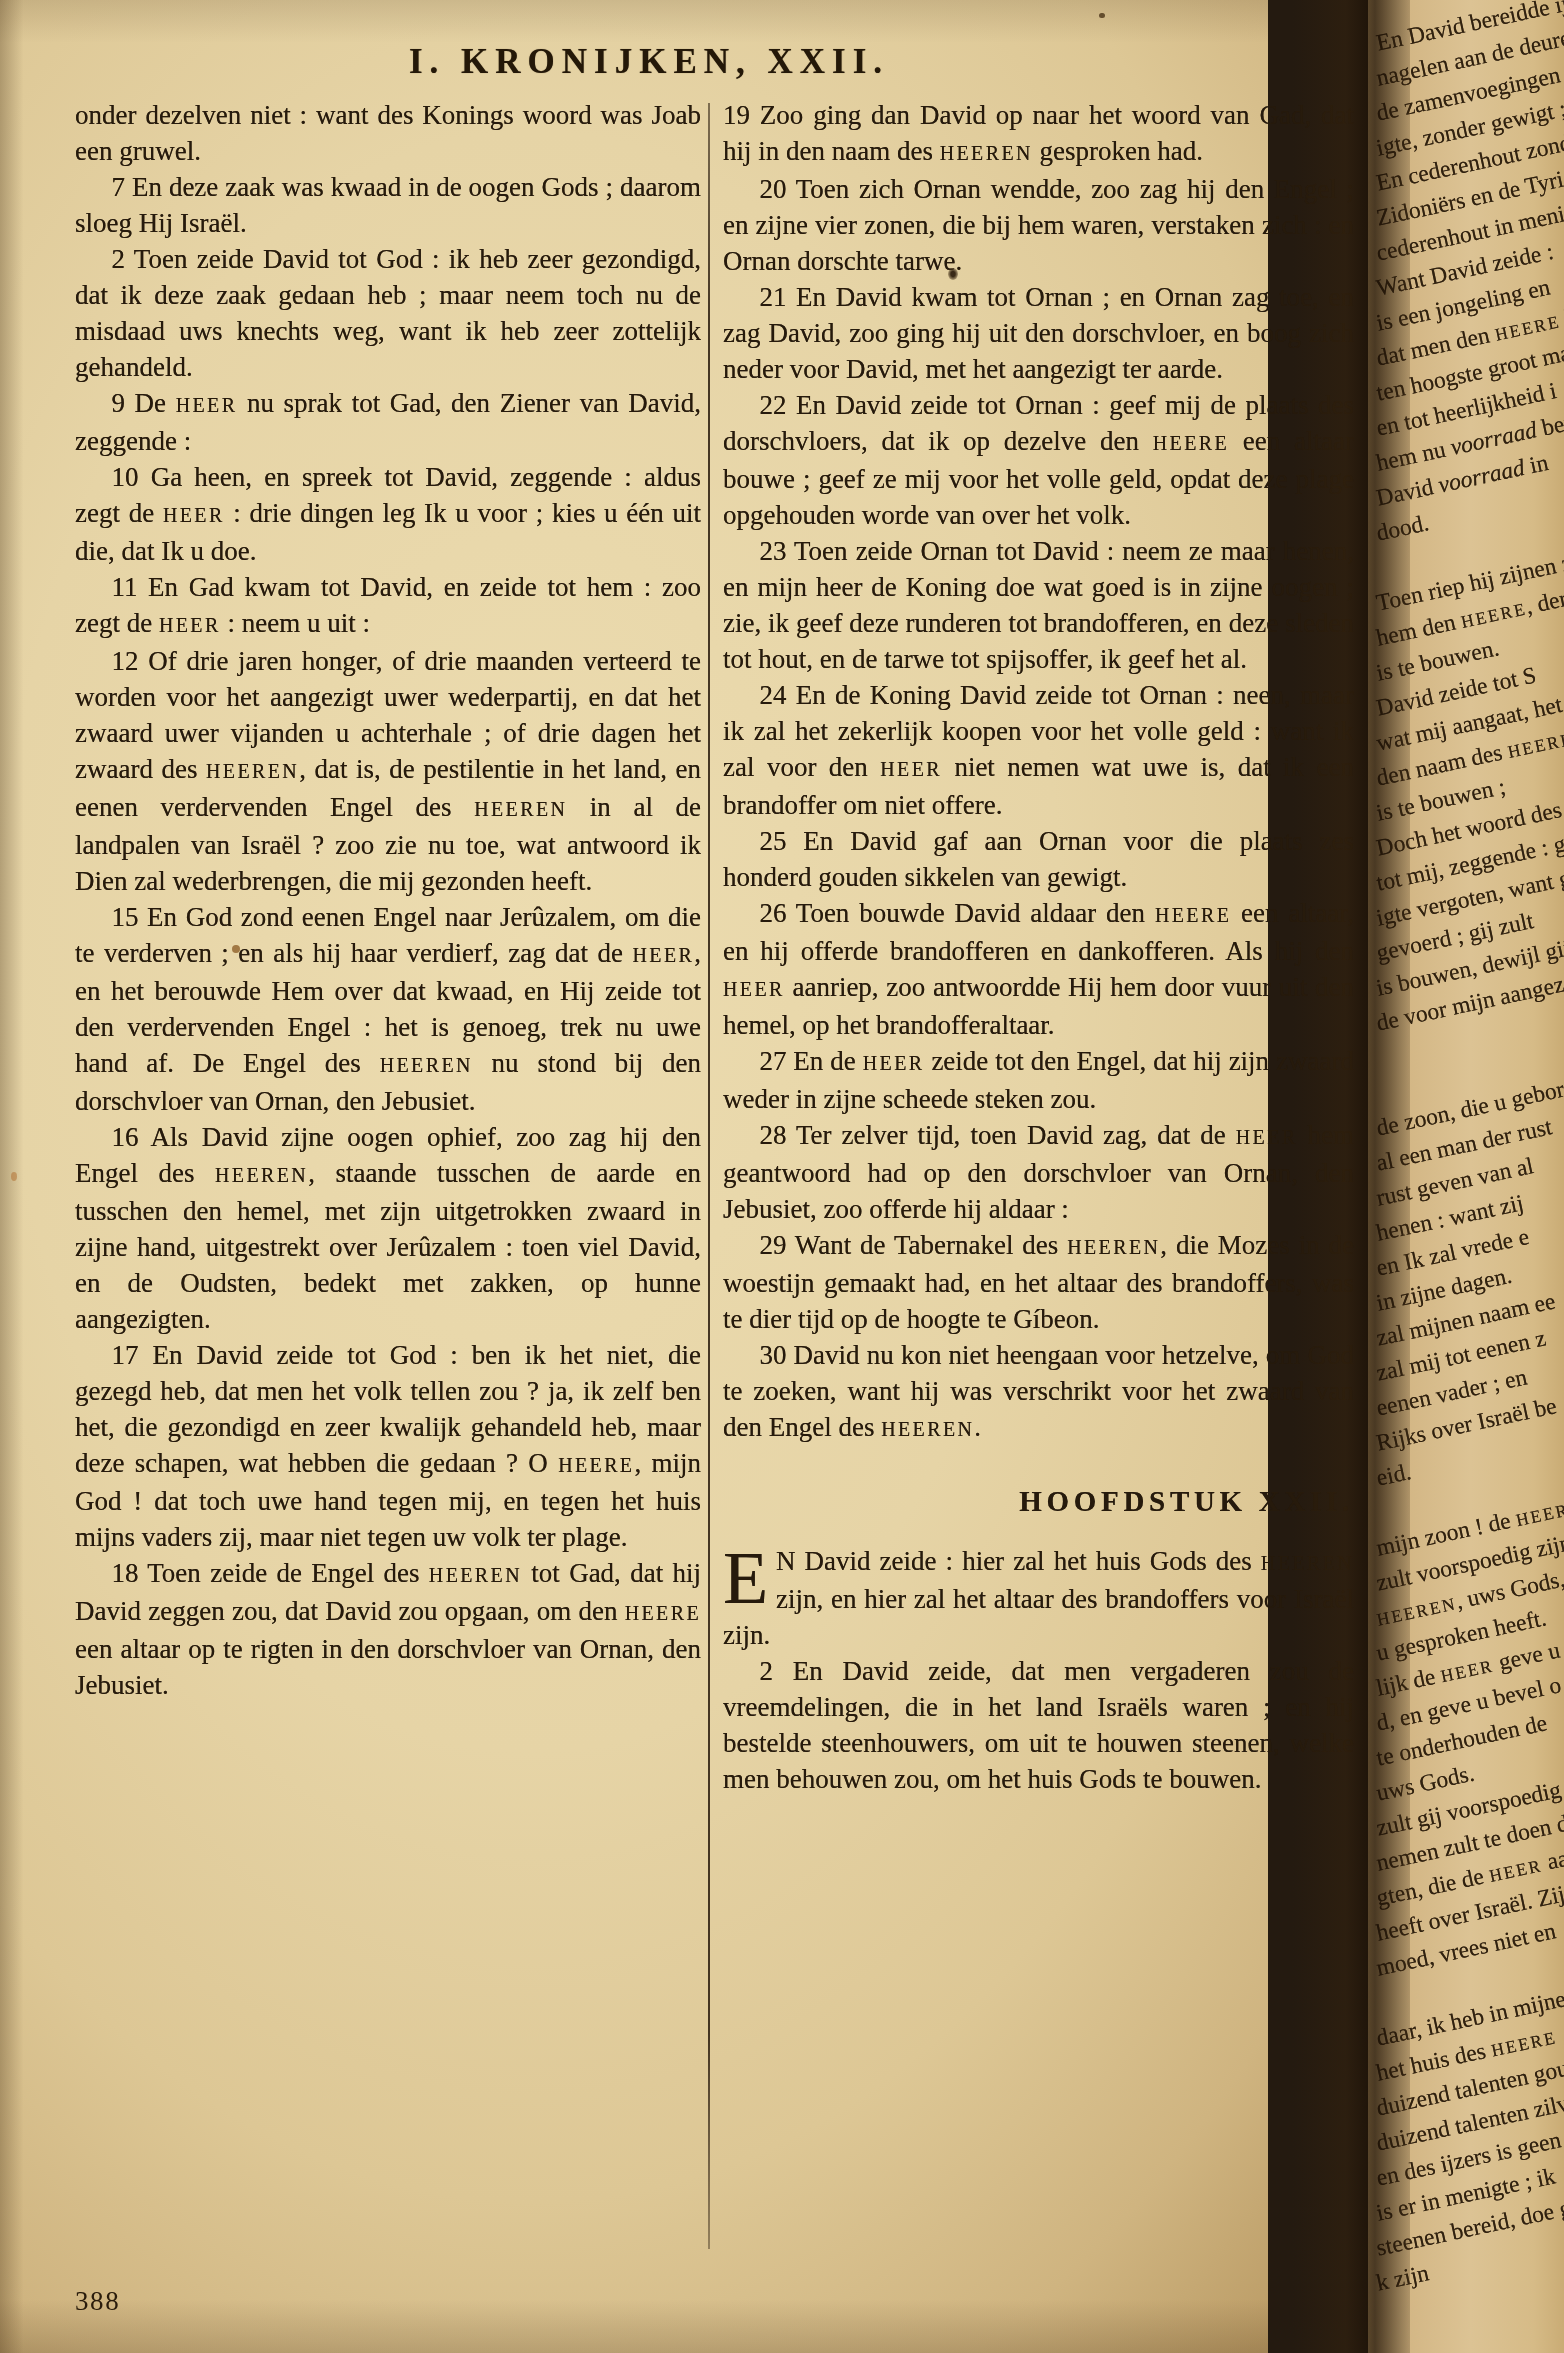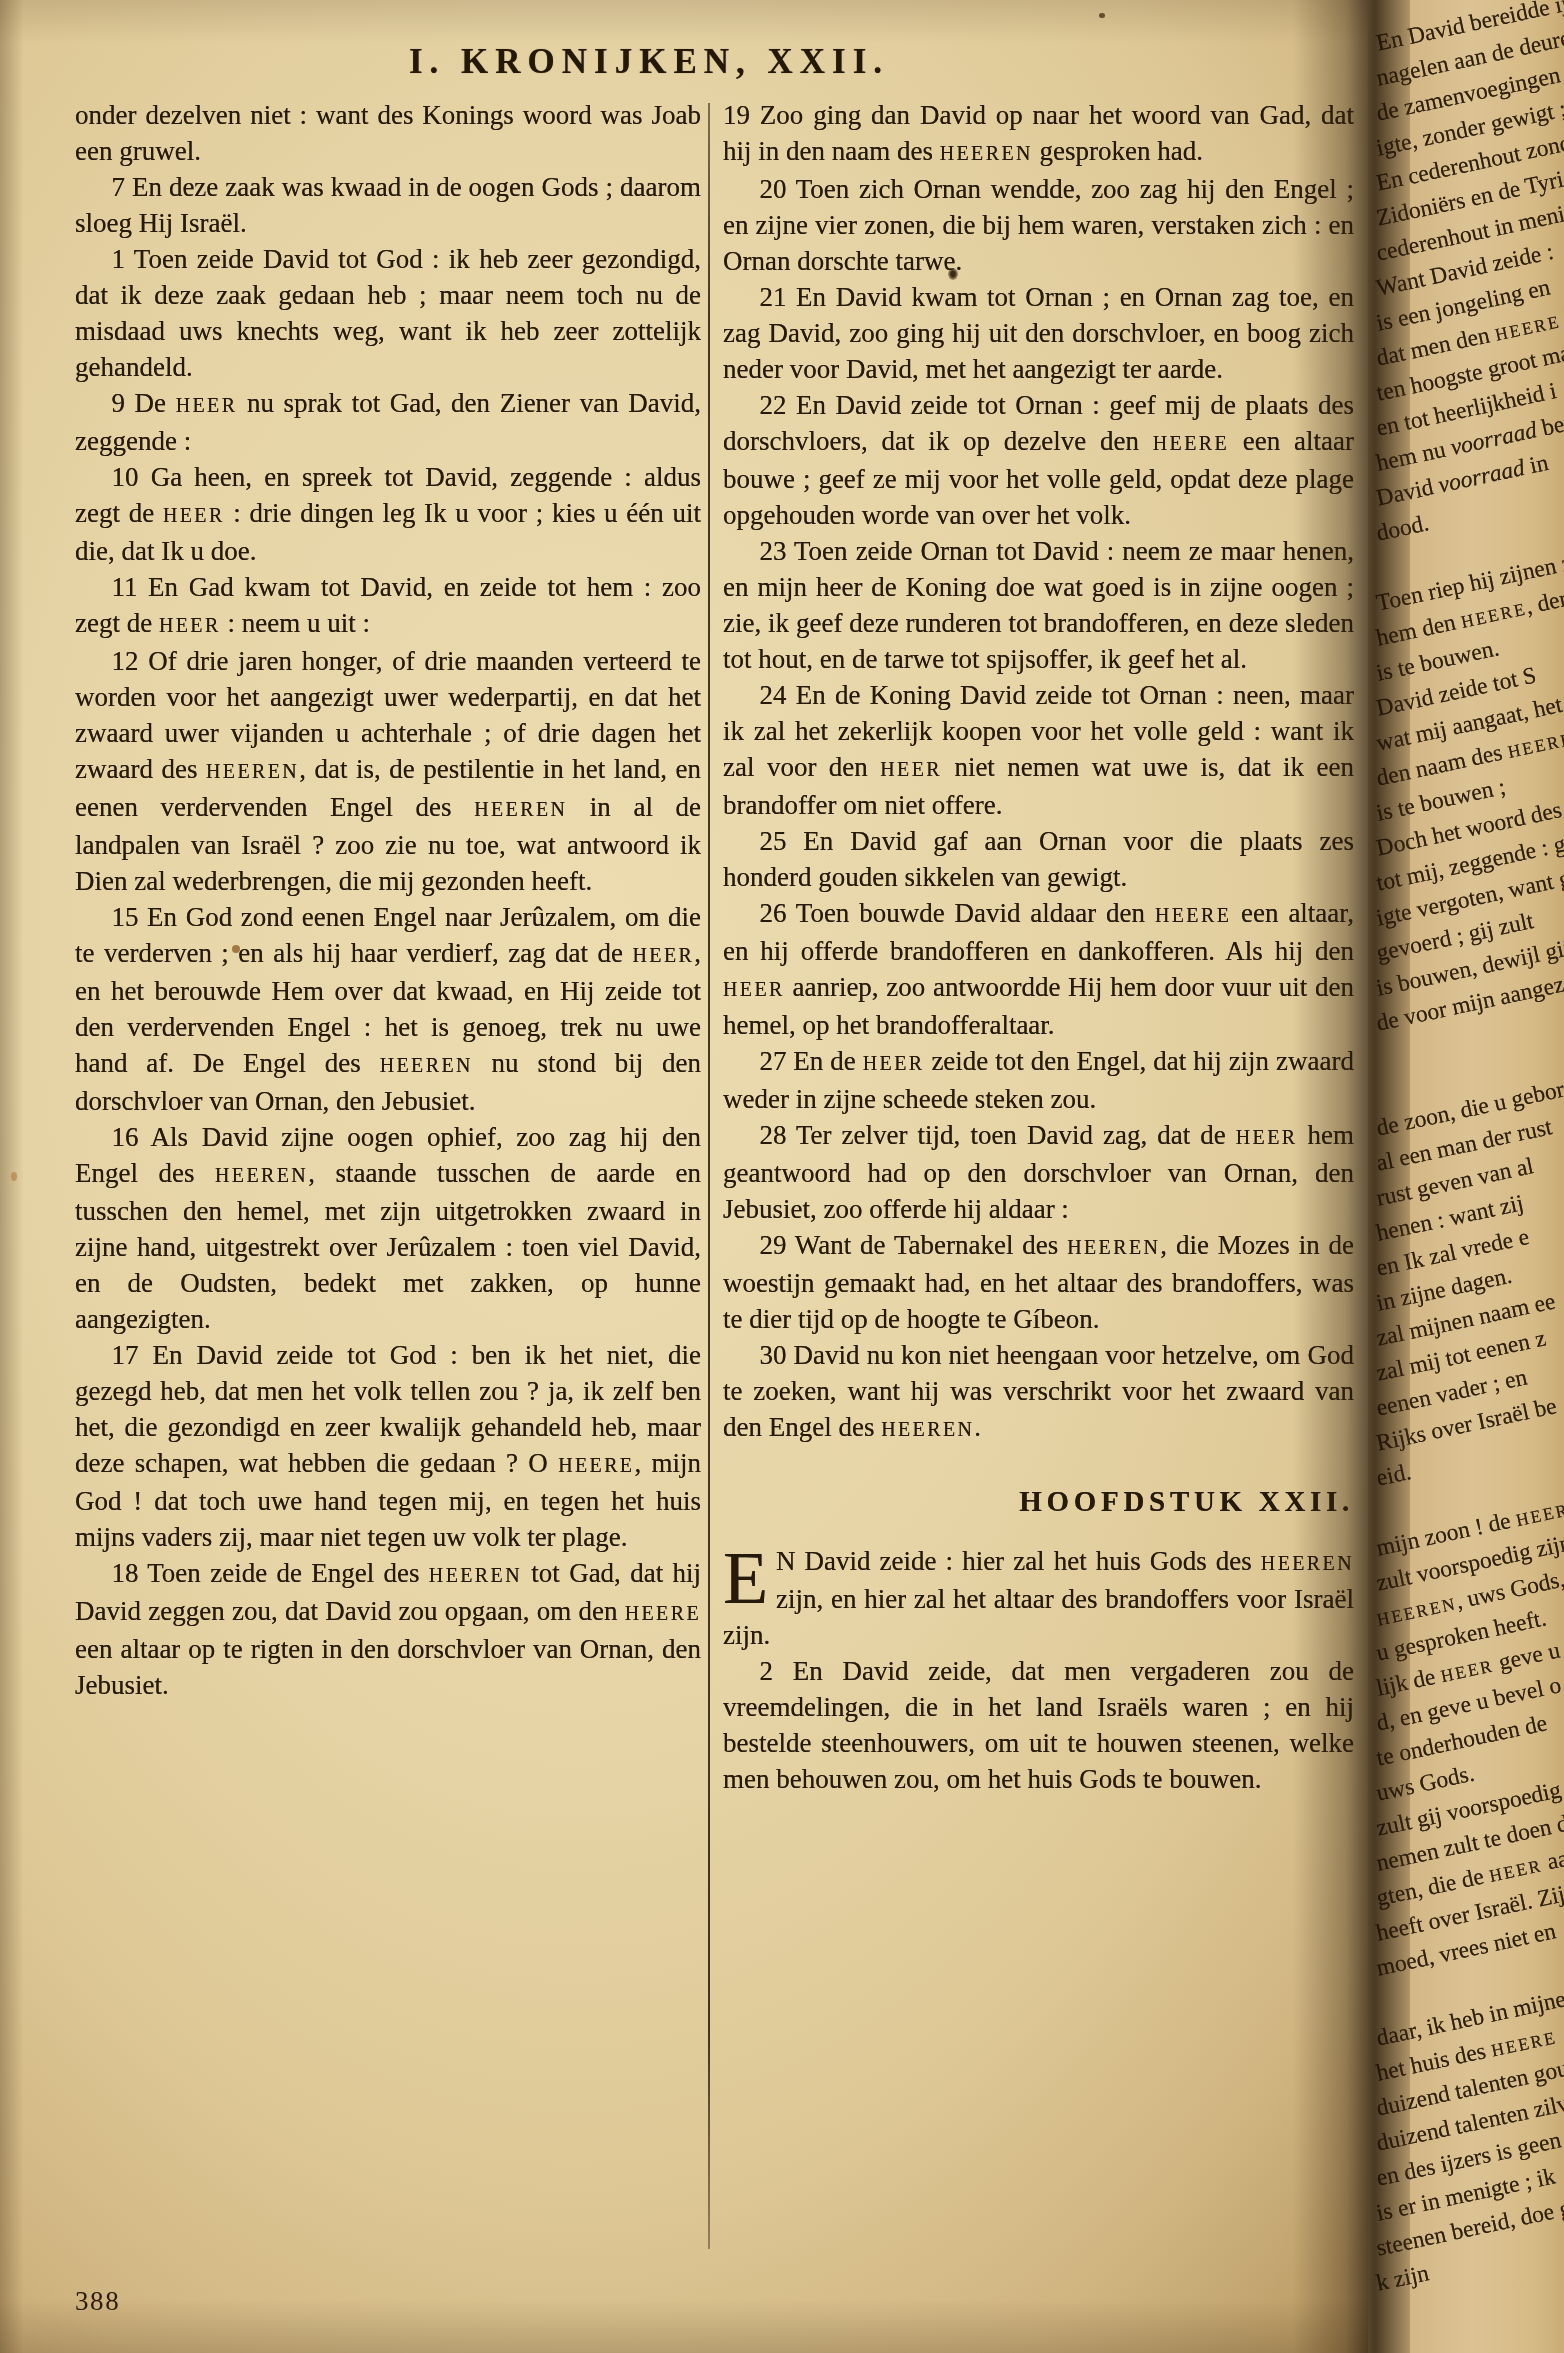--- a/index.html
+++ b/index.html
@@ -1,19 +1,19 @@
 <!DOCTYPE html>
 <html style="font-size:12.5px"><head>
 <meta charset="utf-8">
 <style>
   html,body{margin:0;padding:0;width:1565px;height:2354px;}
   body{position:relative;overflow:hidden;background:#241a10;
        font-family:"Liberation Serif","DejaVu Serif",serif;}
 
-  .page{position:absolute;left:0;top:0;width:1368px;height:2354px;
+  .page{position:absolute;left:0;top:0;width:1268px;height:2354px;
     background:
       linear-gradient(90deg, rgba(70,48,20,.32) 0px, rgba(70,48,20,0) 23.5px),
       linear-gradient(0deg,  rgba(70,45,18,.22) 0px, rgba(70,45,18,0) 55px),
       linear-gradient(180deg, rgba(70,45,18,.15) 0px, rgba(70,45,18,0) 43px),
       radial-gradient(ellipse 1174px 1800px at 42% 40%,
         #ecdcb0 0%, #e6d4a6 45%, #ddc795 70%, #cfb480 87%, #bb9c66 100%);
   }
 
   .header-title{position:absolute;top:42px;left:70px;width:1158px;text-align:center;
     font-size:35px;font-weight:bold;letter-spacing:7px;color:#241808;
@@ -64,21 +64,21 @@
 </head>
 <body>
 
 <div class="page">
   <div class="header-title">I. KRONIJKEN, XXII.</div>
 
   <div class="cols">
     <div class="col left">
       <p class="vp noindent">onder dezelven niet : want des Konings woord was Joab een gruwel.</p>
       <p class="vp">7 En deze zaak was kwaad in de oogen Gods ; daarom sloeg Hij Israël.</p>
-      <p class="vp">1 Toen zeide David tot God : ik heb zeer gezondigd, dat ik deze zaak gedaan heb ; maar neem toch nu de misdaad uws knechts weg, want ik heb zeer zottelijk gehandeld.</p>
+      <p class="vp">2 Toen zeide David tot God : ik heb zeer gezondigd, dat ik deze zaak gedaan heb ; maar neem toch nu de misdaad uws knechts weg, want ik heb zeer zottelijk gehandeld.</p>
       <p class="vp">9 De <span class="sc">HEER</span> nu sprak tot Gad, den Ziener van David, zeggende :</p>
       <p class="vp">10 Ga heen, en spreek tot David, zeggende : aldus zegt de <span class="sc">HEER</span> : drie dingen leg Ik u voor ; kies u één uit die, dat Ik u doe.</p>
       <p class="vp">11 En Gad kwam tot David, en zeide tot hem : zoo zegt de <span class="sc">HEER</span> : neem u uit :</p>
       <p class="vp">12 Of drie jaren honger, of drie maanden verteerd te worden voor het aangezigt uwer wederpartij, en dat het zwaard uwer vijanden u achterhale ; of drie dagen het zwaard des <span class="sc">HEEREN</span>, dat is, de pestilentie in het land, en eenen verdervenden Engel des <span class="sc">HEEREN</span> in al de landpalen van Israël ? zoo zie nu toe, wat antwoord ik Dien zal wederbrengen, die mij gezonden heeft.</p>
       <p class="vp">15 En God zond eenen Engel naar Jerûzalem, om die te verderven ; en als hij haar verdierf, zag dat de <span class="sc">HEER</span>, en het berouwde Hem over dat kwaad, en Hij zeide tot den verdervenden Engel : het is genoeg, trek nu uwe hand af.  De Engel des <span class="sc">HEEREN</span> nu stond bij den dorschvloer van Ornan, den Jebusiet.</p>
       <p class="vp">16 Als David zijne oogen ophief, zoo zag hij den Engel des <span class="sc">HEEREN</span>, staande tusschen de aarde en tusschen den hemel, met zijn uitgetrokken zwaard in zijne hand, uitgestrekt over Jerûzalem : toen viel David, en de Oudsten, bedekt met zakken, op hunne aangezigten.</p>
       <p class="vp">17 En David zeide tot God : ben ik het niet, die gezegd heb, dat men het volk tellen zou ? ja, ik zelf ben het, die gezondigd en zeer kwalijk gehandeld heb, maar deze schapen, wat hebben die gedaan ? O <span class="sc">HEERE</span>, mijn God ! dat toch uwe hand tegen mij, en tegen het huis mijns vaders zij, maar niet tegen uw volk ter plage.</p>
       <p class="vp">18 Toen zeide de Engel des <span class="sc">HEEREN</span> tot Gad, dat hij David zeggen zou, dat David zou opgaan, om den <span class="sc">HEERE</span> een altaar op te rigten in den dorschvloer van Ornan, den Jebusiet.</p>
     </div>
 

